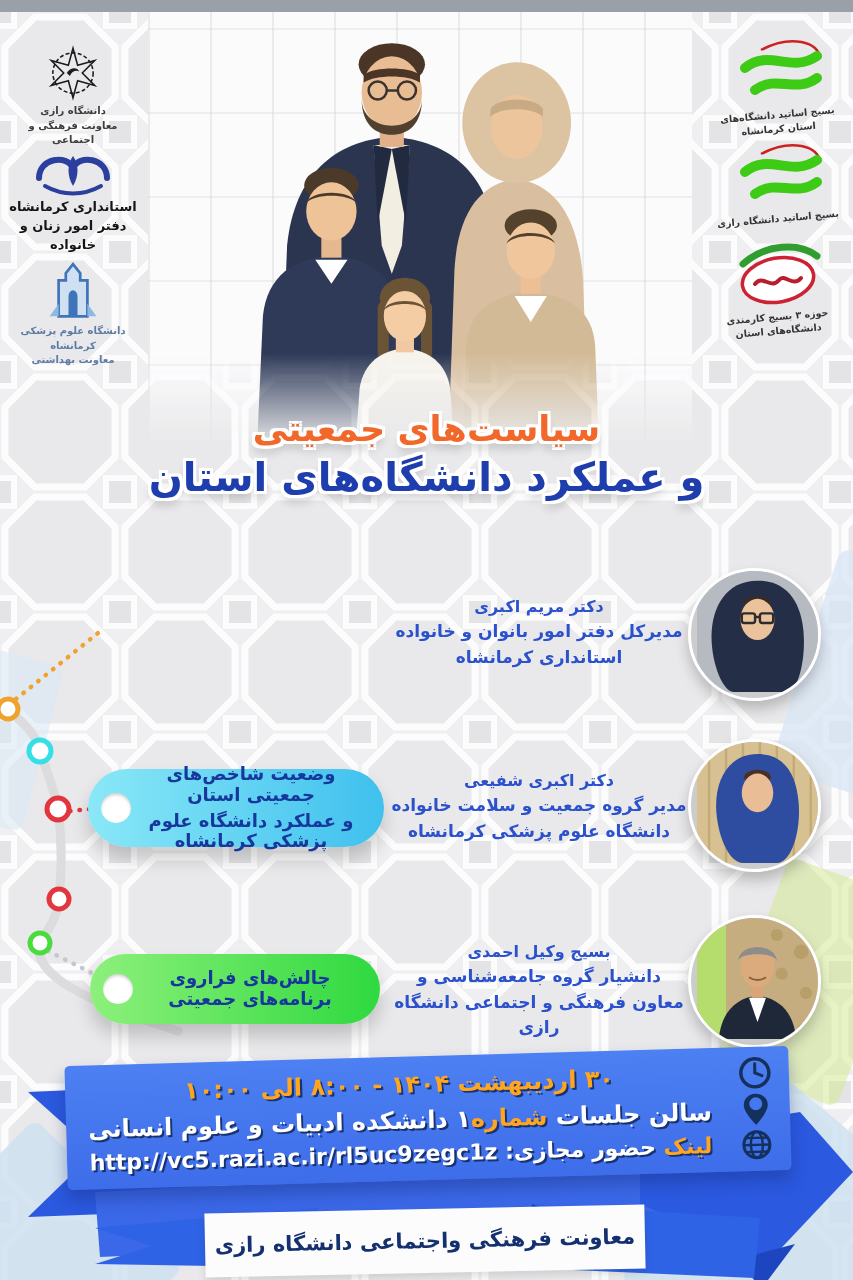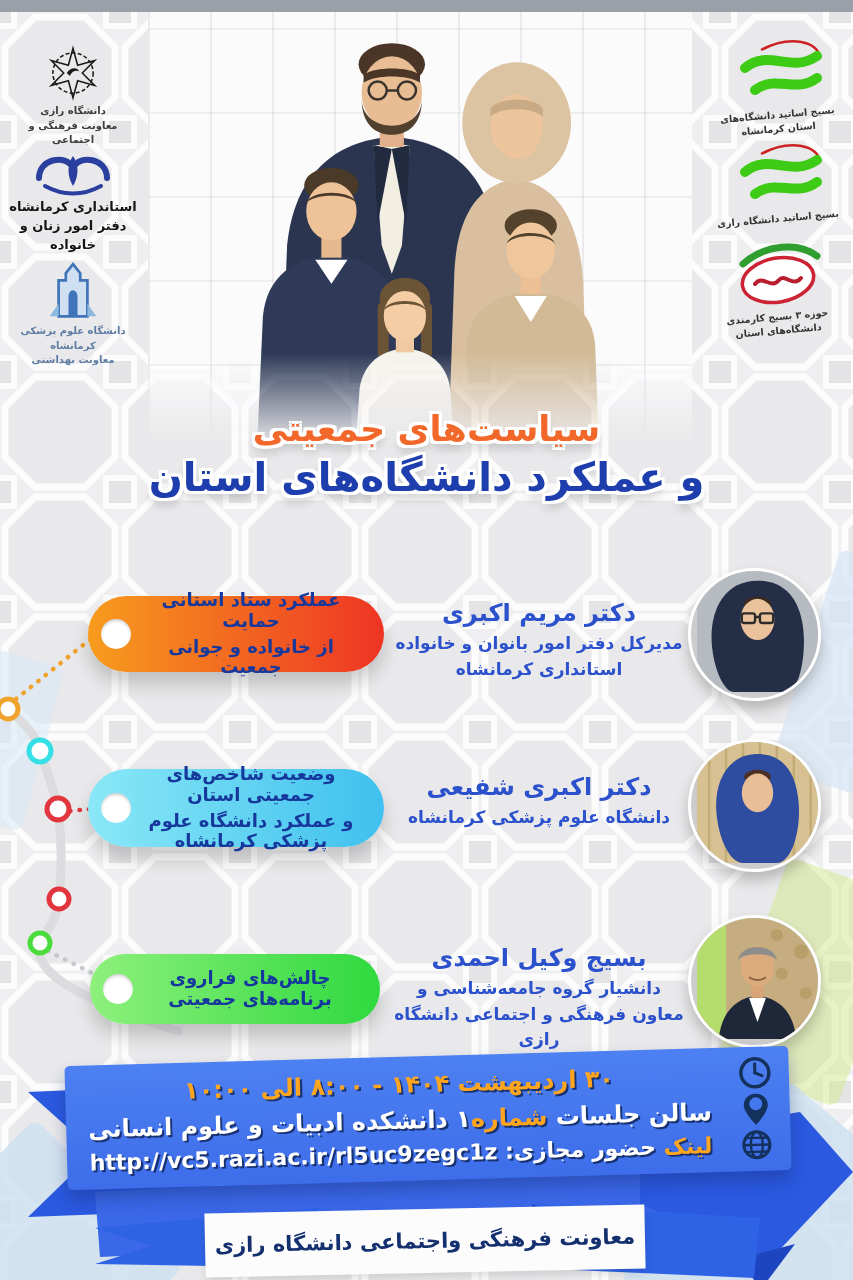--- a/index.html
+++ b/index.html
@@ -54,21 +54,21 @@
   }
   .pill .hole{position:absolute;left:13px;top:50%;transform:translateY(-50%);
     width:30px;height:30px;border-radius:50%;background:#fff;box-shadow:inset 0 2px 3px rgba(0,0,0,.18);}
   .pill-line{font-size:18px;font-weight:bold;color:#16389c;line-height:1.15;}
   .pill1{left:88px;top:584px;width:296px;height:76px;background:linear-gradient(to right,#f79c1d,#ee3424);}
   .pill2{left:88px;top:757px;width:296px;height:78px;background:linear-gradient(to right,#8ae8f7,#3fc0ee);}
   .pill3{left:90px;top:942px;width:290px;height:70px;background:linear-gradient(to right,#8df07b,#2fd93f);}
 
   
   .speaker-text{z-index:2;width:302px;text-align:center;color:#2b51cc;font-weight:bold;line-height:1.5;}
-  .speaker-name{font-size:24px;}
+  .speaker-name{font-size:16px;}
   .speaker-role{font-size:17px;}
   .speaker-photo{z-index:2;width:127px;height:127px;border-radius:50%;overflow:hidden;
     border:3px solid #fff;box-shadow:0 8px 14px rgba(0,0,0,.22);background:#ccc;}
 
   
   .banner-zone{left:0;top:1030px;width:853px;height:250px;z-index:3;}
   .banner-panel{
     position:absolute;left:66px;top:14px;width:724px;height:124px;
     background:linear-gradient(180deg,#4d80f2,#3d6de9);
     border-radius:5px;transform:rotate(-1.6deg);
@@ -228,25 +228,20 @@
     <path d="M16 132 L98 66" fill="none" stroke="#f0a32c" stroke-width="4.5" stroke-linecap="round" stroke-dasharray="0.5 9"></path>
     <path d="M70 244 L102 241" fill="none" stroke="#e2363f" stroke-width="4.5" stroke-linecap="round" stroke-dasharray="0.5 9"></path>
     <path d="M48 384 L108 414" fill="none" stroke="#c2c8cd" stroke-width="4.5" stroke-linecap="round" stroke-dasharray="0.5 9"></path>
     <circle cx="8" cy="142" r="10" fill="#fff" stroke="#f0a32c" stroke-width="5"></circle>
     <circle cx="40" cy="184" r="11" fill="#fff" stroke="#35dfe6" stroke-width="5"></circle>
     <circle cx="58" cy="242" r="11" fill="#fff" stroke="#e2363f" stroke-width="5"></circle>
     <circle cx="59" cy="332" r="10" fill="#fff" stroke="#e2363f" stroke-width="5"></circle>
     <circle cx="40" cy="376" r="10" fill="#fff" stroke="#49dc3c" stroke-width="5"></circle>
   </svg>
 
-  <div class="abs pill pill1">
-    <span class="hole"></span>
-    <div class="pill-line">عملکرد ستاد استانی حمایت</div>
-    <div class="pill-line">از خانواده و جوانی جمعیت</div>
-  </div>
   <div class="abs pill pill3">
     <span class="hole"></span>
     <div class="pill-line">چالش‌های فراروی برنامه‌های جمعیتی</div>
   </div>
   <div class="abs pill pill2">
     <span class="hole"></span>
     <div class="pill-line">وضعیت شاخص‌های جمعیتی استان</div>
     <div class="pill-line">و عملکرد دانشگاه علوم پزشکی کرمانشاه</div>
   </div>
 
@@ -262,20 +257,21 @@
       <ellipse cx="50" cy="27" rx="11" ry="6" fill="#3a2c20"></ellipse>
       <ellipse cx="50" cy="40" rx="14" ry="17" fill="#eac29b"></ellipse>
       <rect x="37" y="35" width="11" height="8" rx="2" fill="none" stroke="#2c2c2c" stroke-width="2"></rect>
       <rect x="52" y="35" width="11" height="8" rx="2" fill="none" stroke="#2c2c2c" stroke-width="2"></rect>
       <line x1="48" y1="38" x2="52" y2="38" stroke="#2c2c2c" stroke-width="2"></line>
     </svg>
   </div>
 
   <div class="abs speaker-text" style="left:388px;top:757px;">
     <div class="speaker-name">دکتر اکبری شفیعی</div>
+    <div class="speaker-role">مدیر گروه جمعیت و سلامت خانواده</div>
     <div class="speaker-role">دانشگاه علوم پزشکی کرمانشاه</div>
   </div>
   <div class="abs speaker-photo" style="left:688px;top:727px;">
     <svg width="121" height="121" viewBox="0 0 100 100">
       <rect width="100" height="100" fill="#d7c192"></rect>
       <g stroke="#c3ab76" stroke-width="2">
         <line x1="10" y1="0" x2="10" y2="100"></line>
           <line x1="24" y1="0" x2="24" y2="100"></line>
         <line x1="38" y1="0" x2="38" y2="100"></line>
           <line x1="52" y1="0" x2="52" y2="100"></line>

